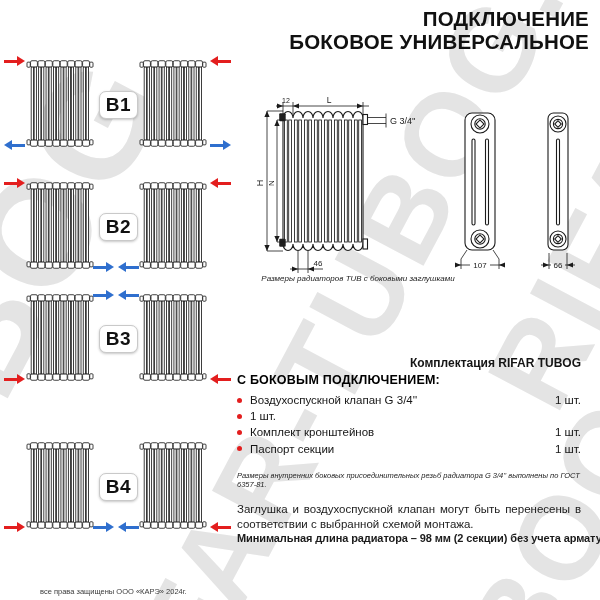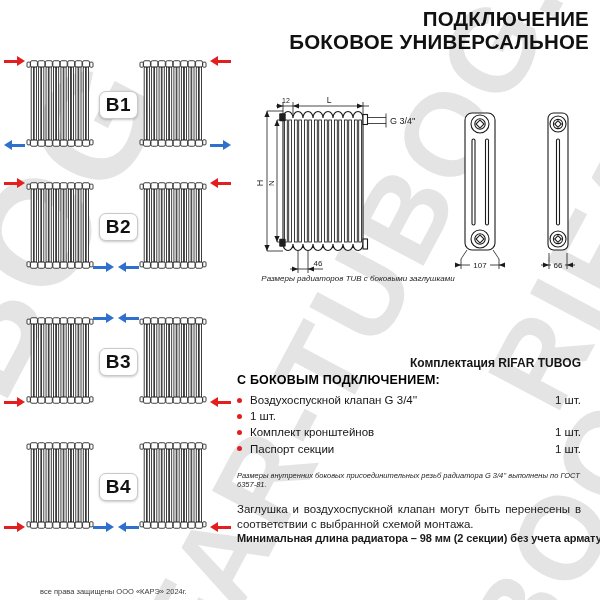--- a/index.html
+++ b/index.html
@@ -234,21 +234,21 @@
         </svg>
       <div class="badge">
           <span>B2</span>
         </div>
       <div class="arrow supply dir-right" style="left:4px;top:4.5px"></div>
       <div class="arrow return dir-right" style="left:93px;top:88.5px"></div>
       <div class="arrow supply dir-left" style="left:218px;top:4.5px"></div>
       <div class="arrow return dir-left" style="left:126px;top:88.5px"></div>
     </div>
 
-    <div class="scheme-row" style="top:312px">
+    <div class="scheme-row" style="top:289px">
       <svg class="radiator rad-l" viewBox="-2.5 0 71 96">
           <rect x="-2.5" y="3.5" width="3.5" height="5.5" rx="1" fill="#fff" stroke="#1b1b1b" stroke-width="0.9"></rect>
           <rect x="65" y="3.5" width="3.5" height="5.5" rx="1" fill="#fff" stroke="#1b1b1b" stroke-width="0.9"></rect>
           <rect x="-2.5" y="87" width="3.5" height="5.5" rx="1" fill="#fff" stroke="#1b1b1b" stroke-width="0.9"></rect>
           <rect x="65" y="87" width="3.5" height="5.5" rx="1" fill="#fff" stroke="#1b1b1b" stroke-width="0.9"></rect>
           <rect x="1.3" y="2" width="7.4" height="7" rx="1.5" fill="#fff" stroke="#1b1b1b" stroke-width="0.9"></rect>
           <rect x="1.3" y="87" width="7.4" height="7" rx="1.5" fill="#fff" stroke="#1b1b1b" stroke-width="0.9"></rect>
           <rect x="2" y="8.8" width="2.4" height="78.4" fill="#fff" stroke="#1b1b1b" stroke-width="0.9"></rect>
           <rect x="5.2" y="8.8" width="2.4" height="78.4" fill="#fff" stroke="#1b1b1b" stroke-width="0.9"></rect>
           <rect x="9.3" y="2" width="7.4" height="7" rx="1.5" fill="#fff" stroke="#1b1b1b" stroke-width="0.9"></rect>

